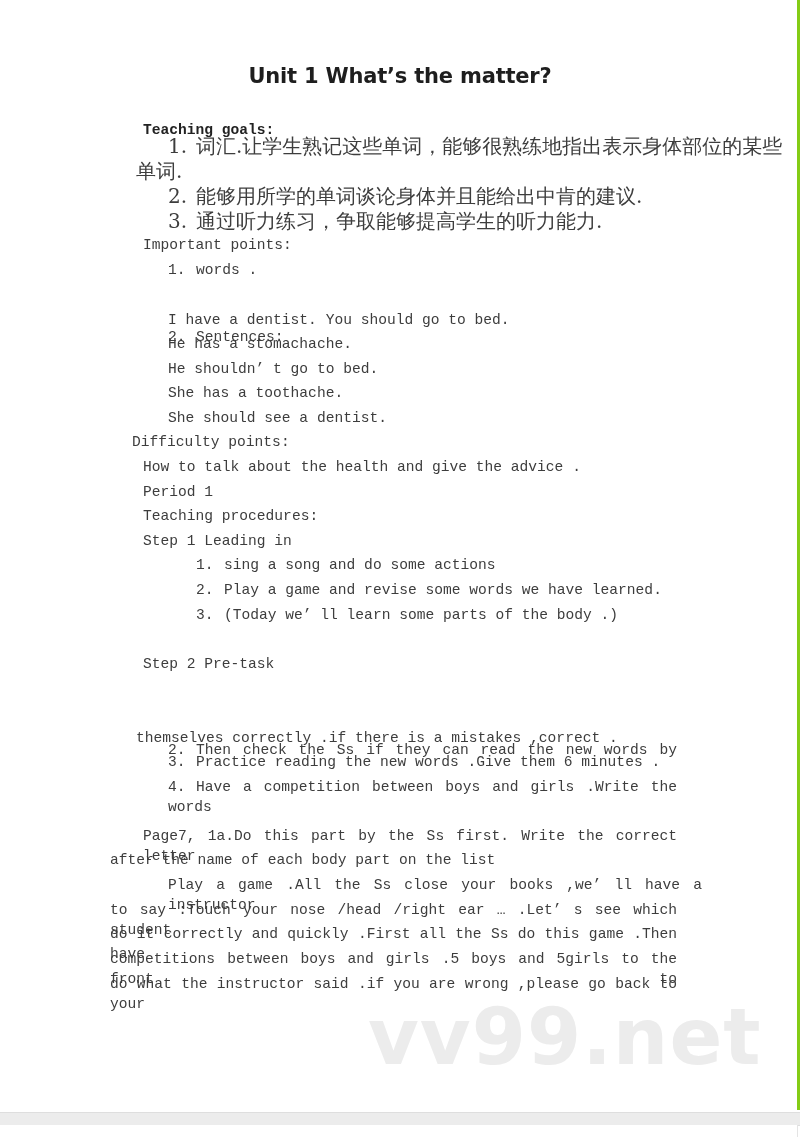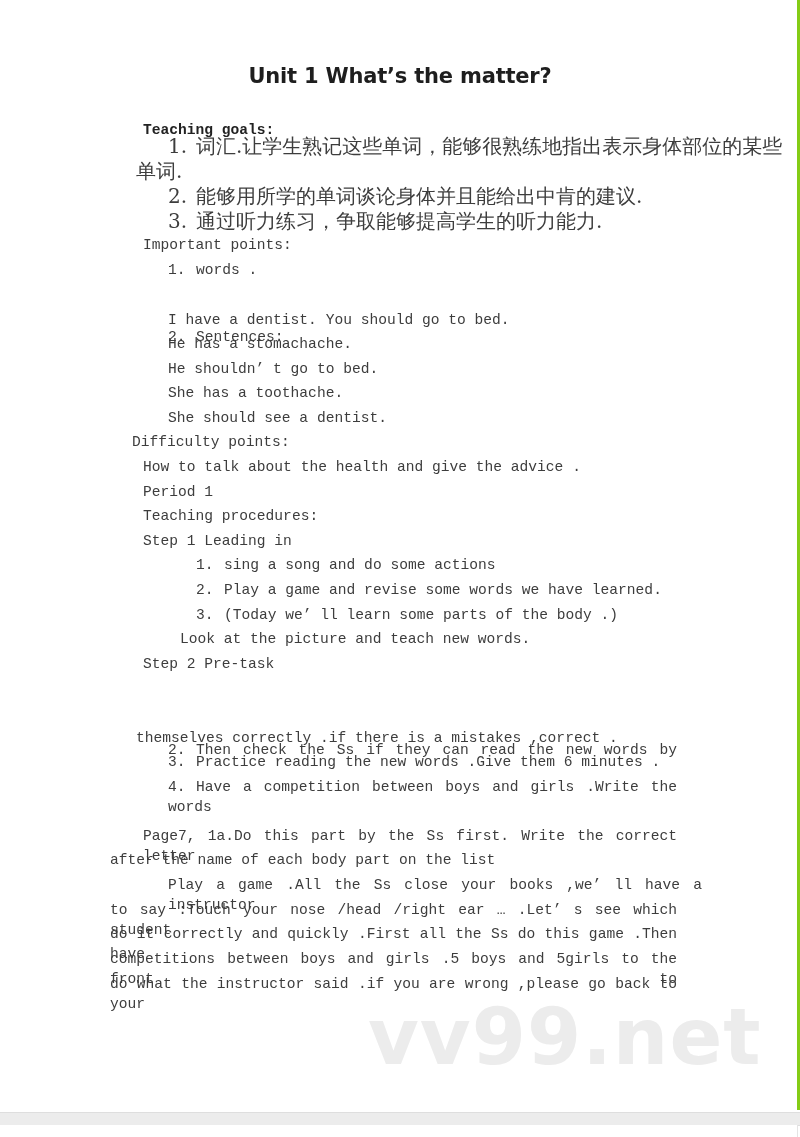--- a/index.html
+++ b/index.html
@@ -90,21 +90,20 @@
   <div class="line" style="left:143px; top:531px;">Step 1  Leading in</div>
   <div class="line" style="left:196px; top:555px;">
     <span class="num">1.</span><span>sing a song and do some actions</span>
   </div>
   <div class="line" style="left:196px; top:580px;">
     <span class="num">2.</span><span>Play a game and revise some words we have learned.</span>
   </div>
   <div class="line" style="left:196px; top:605px;">
     <span class="num">3.</span><span>(Today we’ ll learn some parts of the body .)</span>
   </div>
-  <div class="line" style="left:180px; top:629px;">Look at the picture and teach new words.</div>
 
   <div class="line" style="left:143px; top:654px;">Step 2  Pre-task</div>
   <div class="line just" style="left:168px; top:703px; width:509px;margin-top:37px;">
     <span class="num">2.</span><span>Then check the Ss if they can read the new words by</span>
   </div>
   <div class="line" style="left:136px; top:728px;">themselves correctly .if there is a mistakes ,correct .</div>
   <div class="line" style="left:168px; top:752px;">
     <span class="num">3.</span><span>Practice reading the new words .Give them 6 minutes .</span>
   </div>
   <div class="line just" style="left:168px; top:777px; width:509px;">

